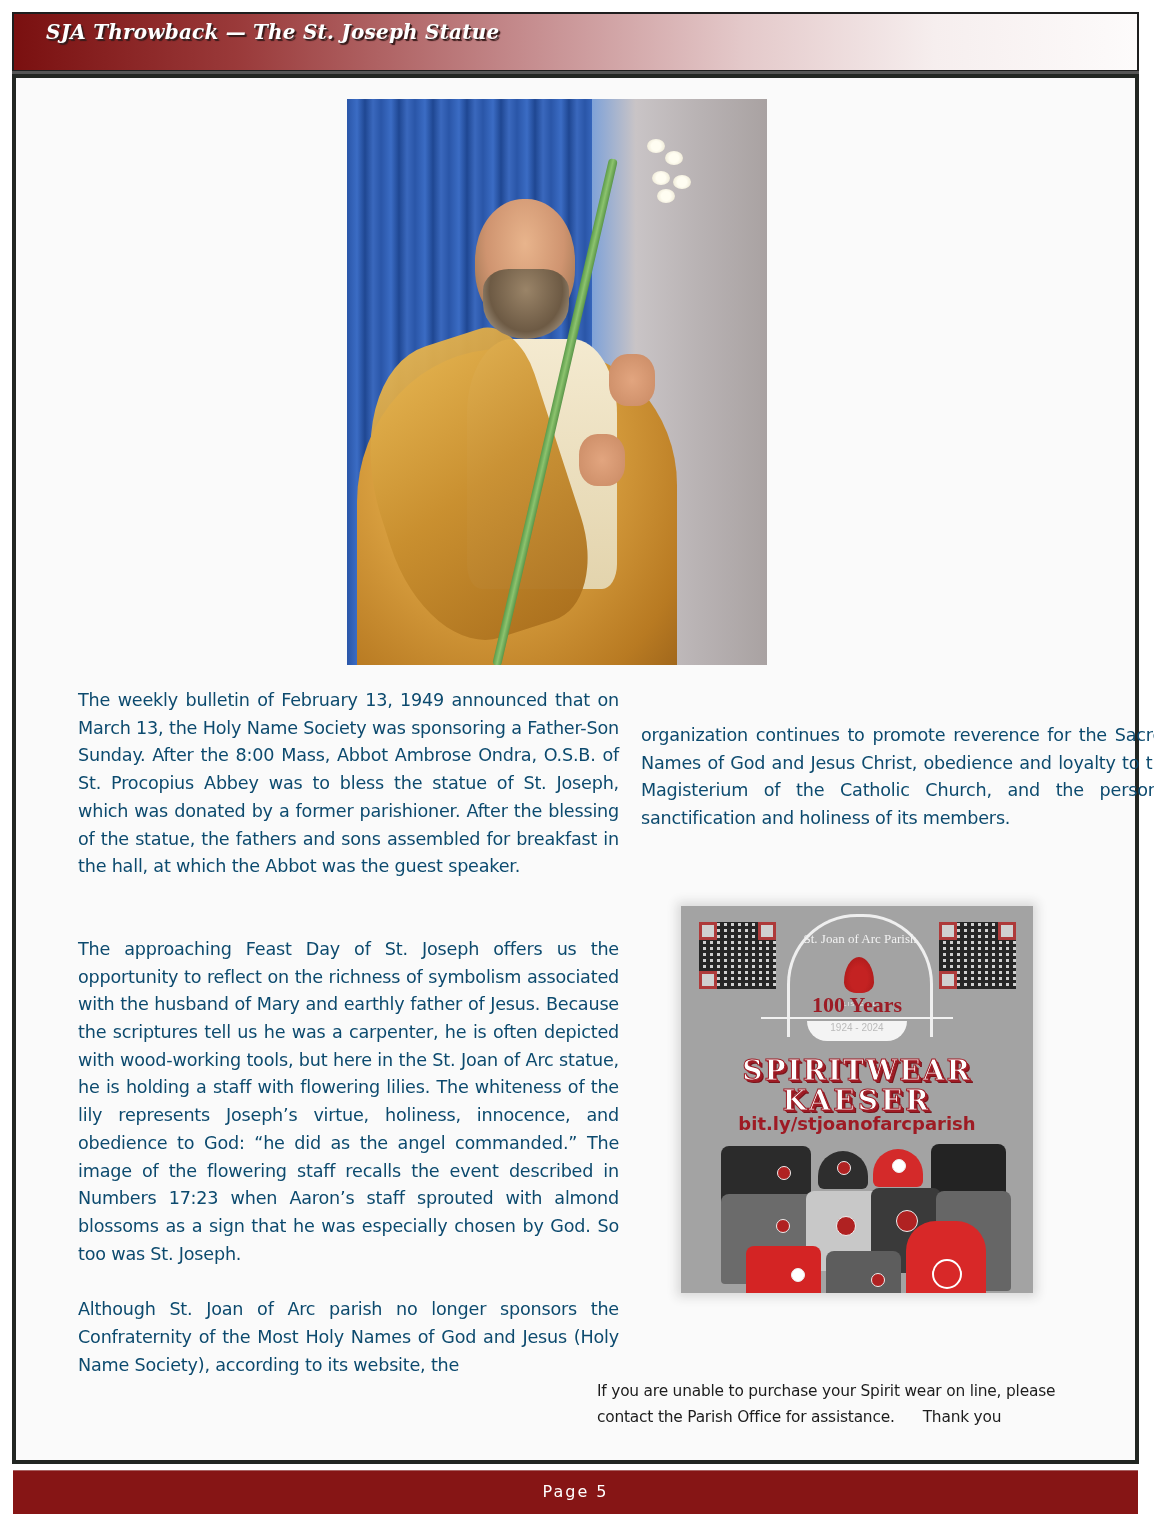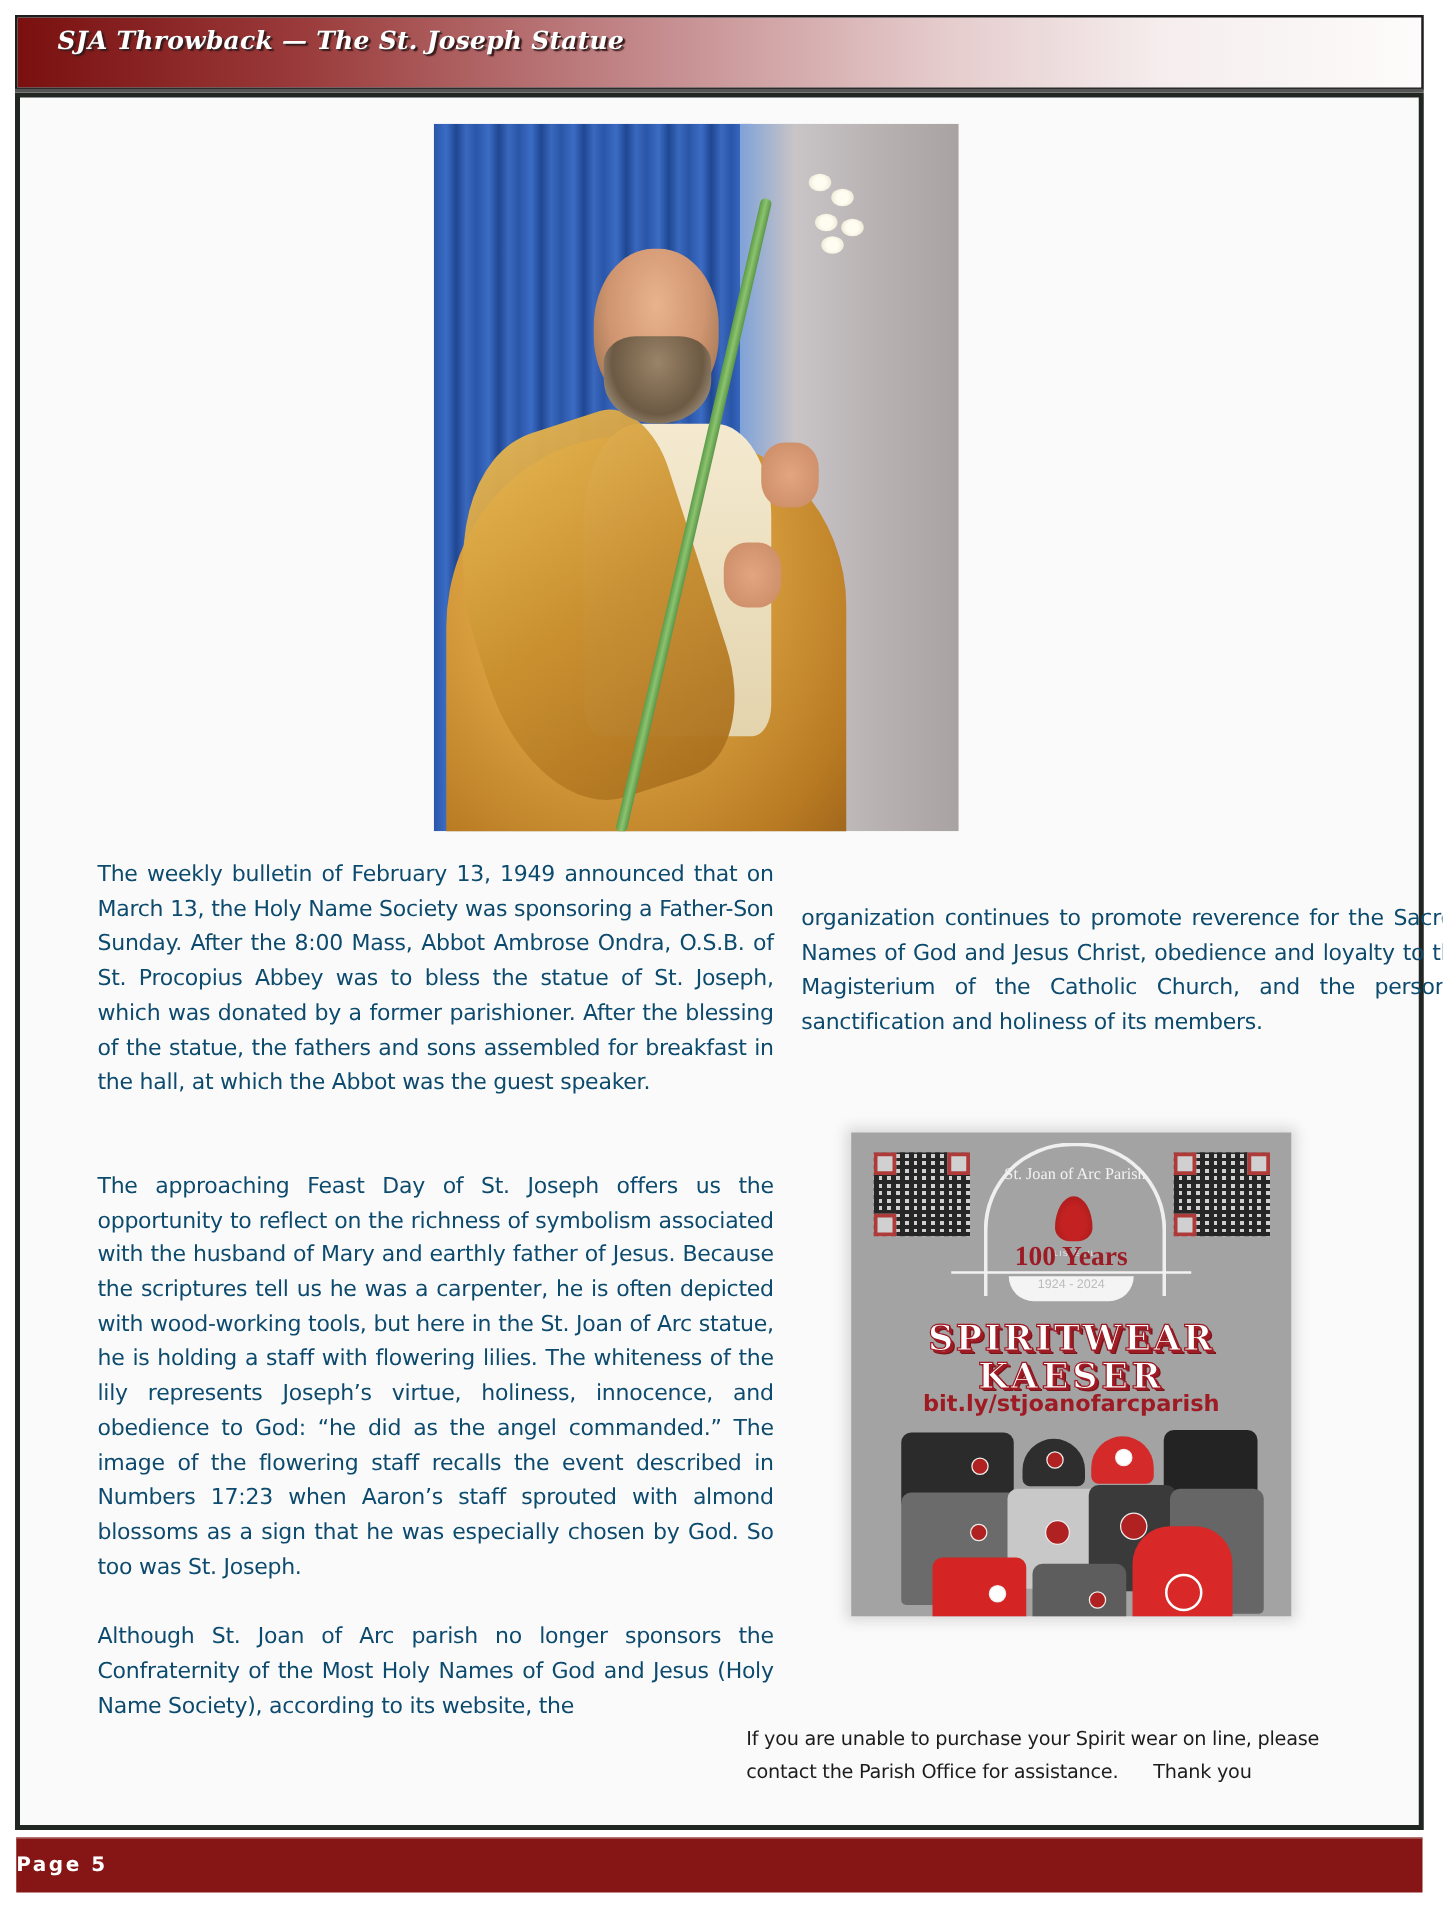--- a/index.html
+++ b/index.html
@@ -342,22 +342,23 @@
       top: 1470px;
       width: 1125px;
       height: 43px;
       background: #861515;
       border-top: 1px solid #a86060;
     }
     .footer-text {
       position: absolute;
       left: 0; right: 0;
       top: 11px;
+      text-align: center;
       font-family: "DejaVu Sans", "Liberation Sans", sans-serif;
-      font-weight: bold;
+      font-weight: normal;
       font-size: 16px;
       letter-spacing: 2px;
       color: #ffffff;
     }
   </style>
 </head>
 <body>
 
 <div class="header-bar">
   <h1 class="header-title">SJA Throwback — The St. Joseph Statue</h1>

